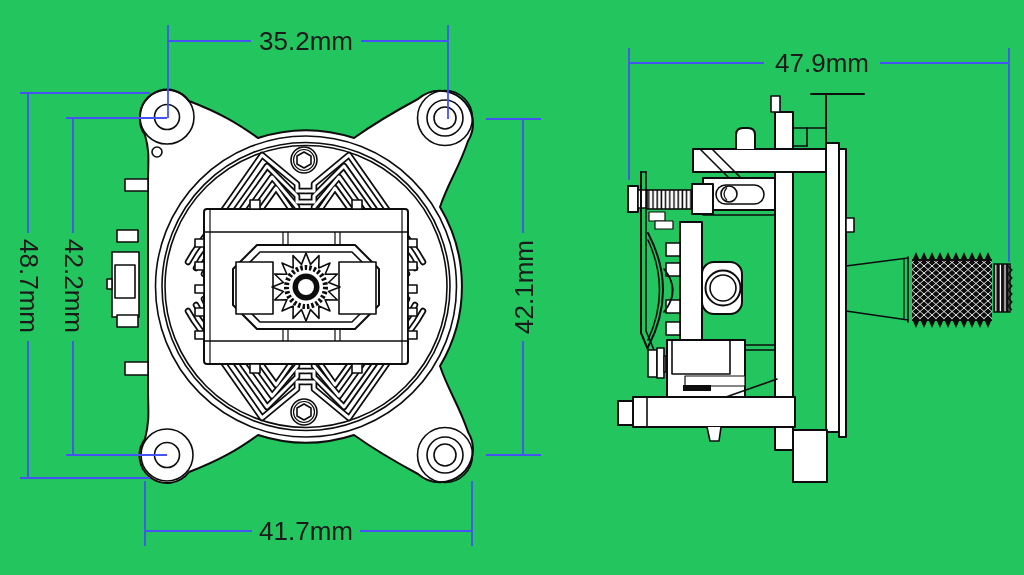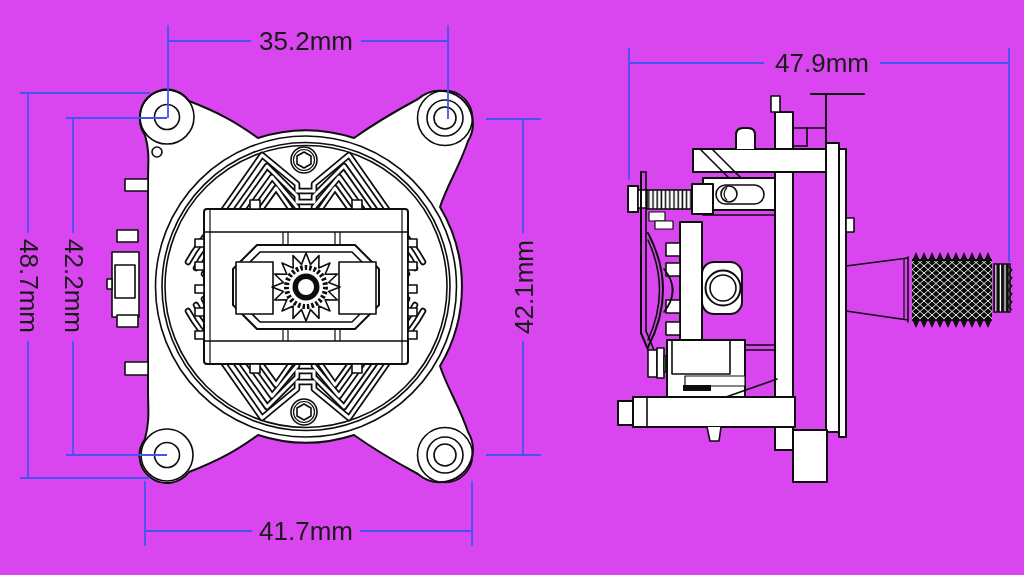--- a/index.html
+++ b/index.html
@@ -1,16 +1,16 @@
 <!DOCTYPE html>
 <html><head>
 <meta charset="utf-8">
 <style>
   html,body { margin:0; padding:0; background:#ffffff; }
-  #stage { position:relative; width:1024px; height:575px; background:#d946ef; overflow:hidden;
+  #stage { position:relative; width:1024px; height:575px; background:#22c55e; overflow:hidden;
            font-family:"Liberation Sans", sans-serif; }
   svg { display:block; }
   .ln  { fill:none; stroke:#0d0d0d; stroke-width:1.6; stroke-linejoin:round; stroke-linecap:round; }
   .ln2 { fill:none; stroke:#0d0d0d; stroke-width:2;   stroke-linejoin:round; stroke-linecap:round; }
   .thin{ fill:none; stroke:#0d0d0d; stroke-width:1.2; stroke-linejoin:round; }
   .fw  { fill:#ffffff; }
   .blk { fill:#0d0d0d; stroke:none; }
   .bandB { fill:none; stroke:#0d0d0d; stroke-width:6.5; stroke-linejoin:round; stroke-linecap:round; }
   .bandW { fill:none; stroke:#ffffff; stroke-width:3;   stroke-linejoin:round; stroke-linecap:round; }
   .dim { fill:none; stroke:#4554f0; stroke-width:1.8; stroke-linecap:butt; }

